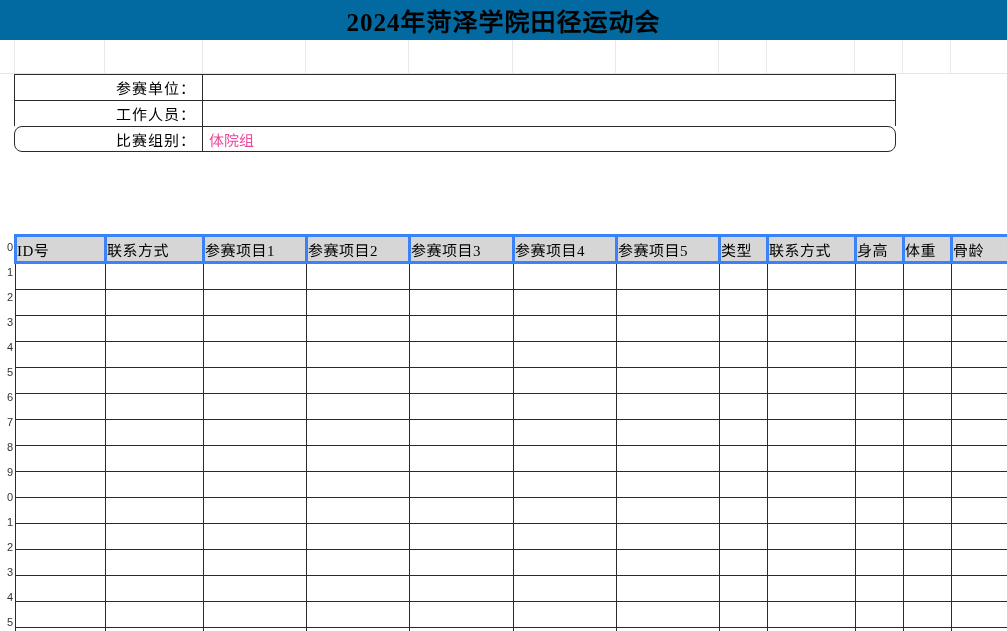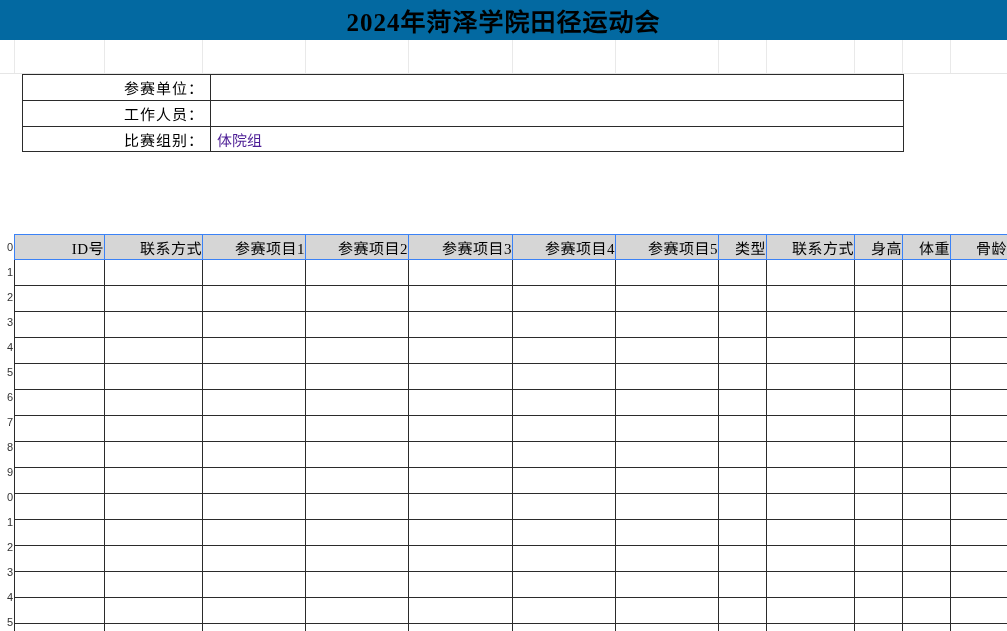--- a/index.html
+++ b/index.html
@@ -66,74 +66,74 @@
     height: 1px;
     background: #e6e6e6;
   }
 
   
   .info-block {
     position: absolute;
     left: 14px;
     top: 74px;
     width: 882px;
-    margin-left: 8px;
   }
   .info-row {
     display: flex;
     height: 26px;
     border-left: 1px solid #2b2b2b;
     border-top: 1px solid #2b2b2b;
     border-right: 1px solid #2b2b2b;
     box-sizing: border-box;
     background: #ffffff;
   }
   .info-row:last-child {
     border-bottom: 1px solid #2b2b2b;
+    border-radius: 8px;
   }
   .info-label {
     width: 188px;
     box-sizing: border-box;
     border-right: 1px solid #2b2b2b;
     display: flex;
     align-items: center;
     justify-content: flex-end;
     padding-right: 6px;
     font-size: 15px;
     letter-spacing: 1px;
   }
   .info-value {
     flex: 1;
     display: flex;
     align-items: center;
     padding-left: 6px;
     font-size: 15px;
   }
   .info-value.red {
-    color: #4c1d95;
+    color: #ec4899;
   }
 
   
   .data-table {
     position: absolute;
     left: 14px;
     top: 234px;
     width: 993px;
     border-collapse: collapse;
     table-layout: fixed;
     font-size: 14px;
   }
   .data-table th {
     height: 24px;
     background: #d6d6d6;
-    border: 1px solid #3b82f6;
+    border: 3px solid #3b82f6;
     font-weight: normal;
     font-size: 15px;
     letter-spacing: 0.5px;
-    text-align: right;
+    text-align: left;
     padding: 0;
   }
   .data-table td {
     height: 25px;
     border: 1px solid #2b2b2b;
     background: #ffffff;
     padding: 0 3px;
     text-align: center;
   }
 

